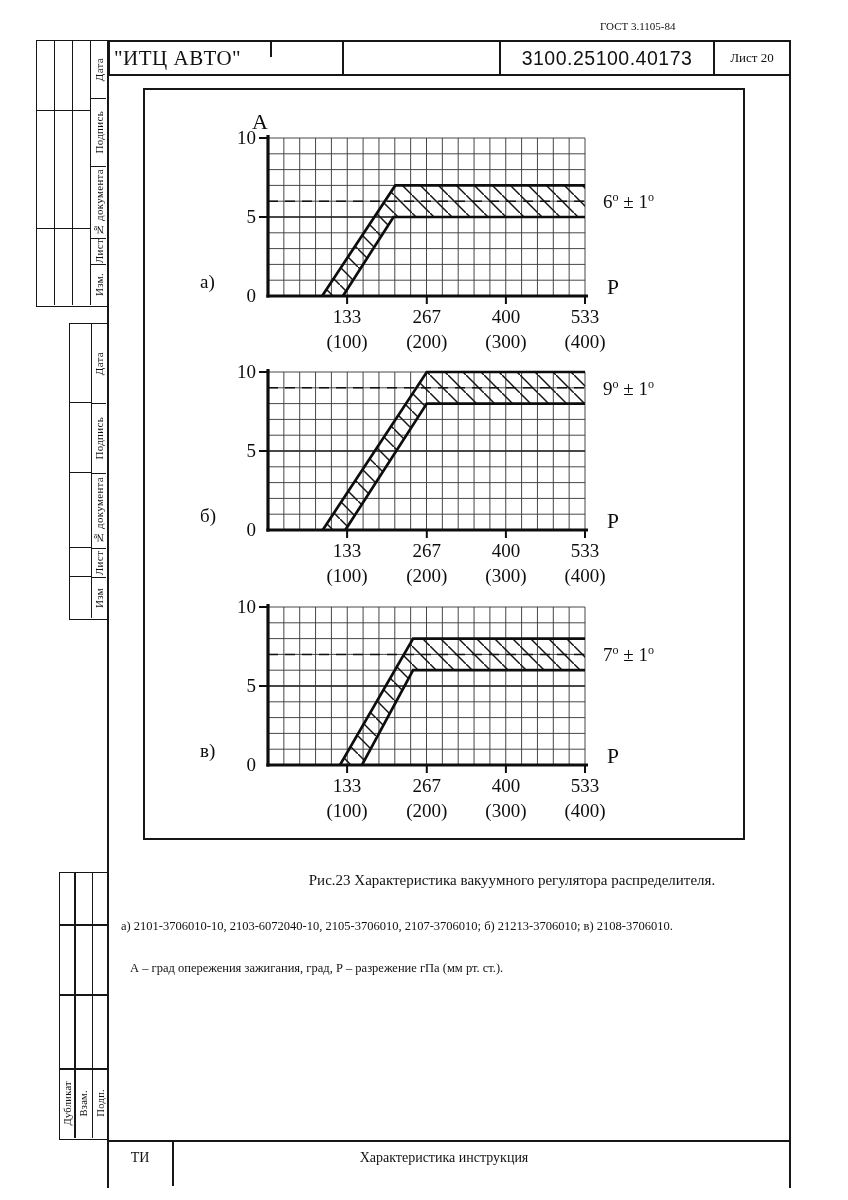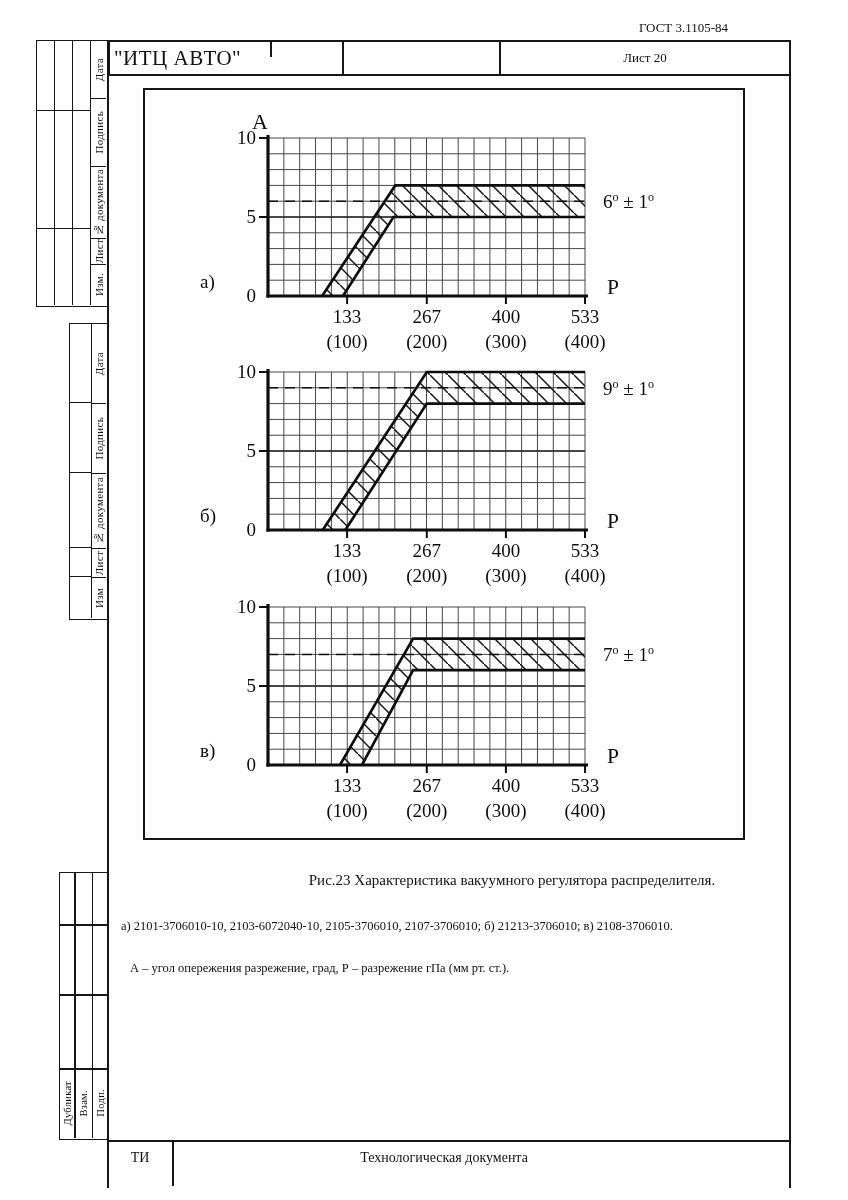--- a/index.html
+++ b/index.html
@@ -13,21 +13,21 @@
   
   .header-row{position:absolute;left:108px;top:40px;width:683px;height:36px;
       border:2px solid #161616;box-sizing:border-box;display:flex;background:#fff}
   .header-row .cell{height:100%;box-sizing:border-box;border-right:2px solid #161616;
       display:flex;align-items:center;justify-content:center;overflow:hidden}
   .c-org{width:234px;justify-content:flex-start !important;padding-left:4px;
       font-size:21px;letter-spacing:.5px}
   .c-empty{width:157px}
   .c-doc{width:214px;font-family:"Liberation Sans",sans-serif;font-size:19.5px;letter-spacing:.5px}
   .c-sheet{flex:1;border-right:none !important;font-size:13px}
-  .gost{position:absolute;left:588px;top:20px;width:191px;text-align:center;font-size:13px}
+  .gost{position:absolute;left:600px;top:20px;width:191px;text-align:left;font-size:11px}
   
   .sb{position:absolute;border:1.5px solid #161616;box-sizing:border-box;background:#fff}
   .sb-labelcol{position:absolute;top:0;display:flex;flex-direction:column}
   .sb-cell{box-sizing:border-box;border-top:1.5px solid #161616;
       display:flex;align-items:center;justify-content:center}
   .sb-cell:first-child{border-top:none}
   .vtext{writing-mode:vertical-rl;transform:rotate(180deg);white-space:nowrap;
       font-size:11px;letter-spacing:.3px}
   .vtext.small{font-size:10.5px}
   
@@ -46,20 +46,21 @@
 <body>
 
 <div class="gost">ГОСТ 3.1105-84</div>
 
 <div class="vline" style="left:107px;top:40px;height:1148px"></div>
 <div class="vline" style="left:789px;top:40px;height:1148px"></div>
 
 <div class="header-row">
   <div class="cell c-org">"ИТЦ АВТО"</div>
   <div class="cell c-empty"></div>
+  <div class="cell c-doc">3100.25100.40173</div>
   <div class="cell c-sheet">Лист 20</div>
 </div>
 <div class="thin-v" style="left:270px;top:42px;height:15px"></div>
 
 <div class="sb" style="left:36px;top:40px;width:72px;height:267px">
   <div class="thin-v" style="left:16.5px;top:0;height:264px"></div>
   <div class="thin-v" style="left:34.5px;top:0;height:264px"></div>
   <div class="thin-v" style="left:52.5px;top:0;height:264px"></div>
   <div class="thin-h" style="left:0;top:68.5px;width:52.5px"></div>
   <div class="thin-h" style="left:0;top:186.5px;width:52.5px"></div>
@@ -326,18 +327,18 @@
       <text x="345.8986866791745" y="243" font-size="19" text-anchor="middle" fill="#0d0d0d">(300)</text>
       <text x="425" y="218" font-size="19" text-anchor="middle" fill="#0d0d0d">533</text>
       <text x="425" y="243" font-size="19" text-anchor="middle" fill="#0d0d0d">(400)</text>
       <text x="447" y="189" font-size="21.5" text-anchor="start" fill="#0d0d0d">P</text>
       <text x="40" y="183" font-size="19" text-anchor="start" fill="#0d0d0d">в)</text>
       <text x="443" y="87.4" font-size="19" fill="#0d0d0d"><tspan>7</tspan><tspan dy="-7" font-size="12">o</tspan><tspan dy="7" font-size="19"> ± </tspan><tspan>1</tspan><tspan dy="-7" font-size="12">o</tspan></text>
     </svg></div>
 
 <div class="cap-title">Рис.23 Характеристика вакуумного регулятора распределителя.</div>
 <div class="cap-models">а) 2101-3706010-10, 2103-6072040-10, 2105-3706010, 2107-3706010; б) 21213-3706010; в) 2108-3706010.</div>
-<div class="cap-legend">А – угол опережения разрежение, град, Р – разрежение гПа (мм рт. ст.).</div>
+<div class="cap-legend">А – град опережения зажигания, град, Р – разрежение гПа (мм рт. ст.).</div>
 
 <div class="hline" style="left:107px;top:1140px;width:684px"></div>
 <div class="vline" style="left:172px;top:1142px;height:44px"></div>
 <div class="ti-code">ТИ</div>
-<div class="ft-title">Технологическая документа</div>
+<div class="ft-title">Характеристика инструкция</div>
 
 </body></html>

